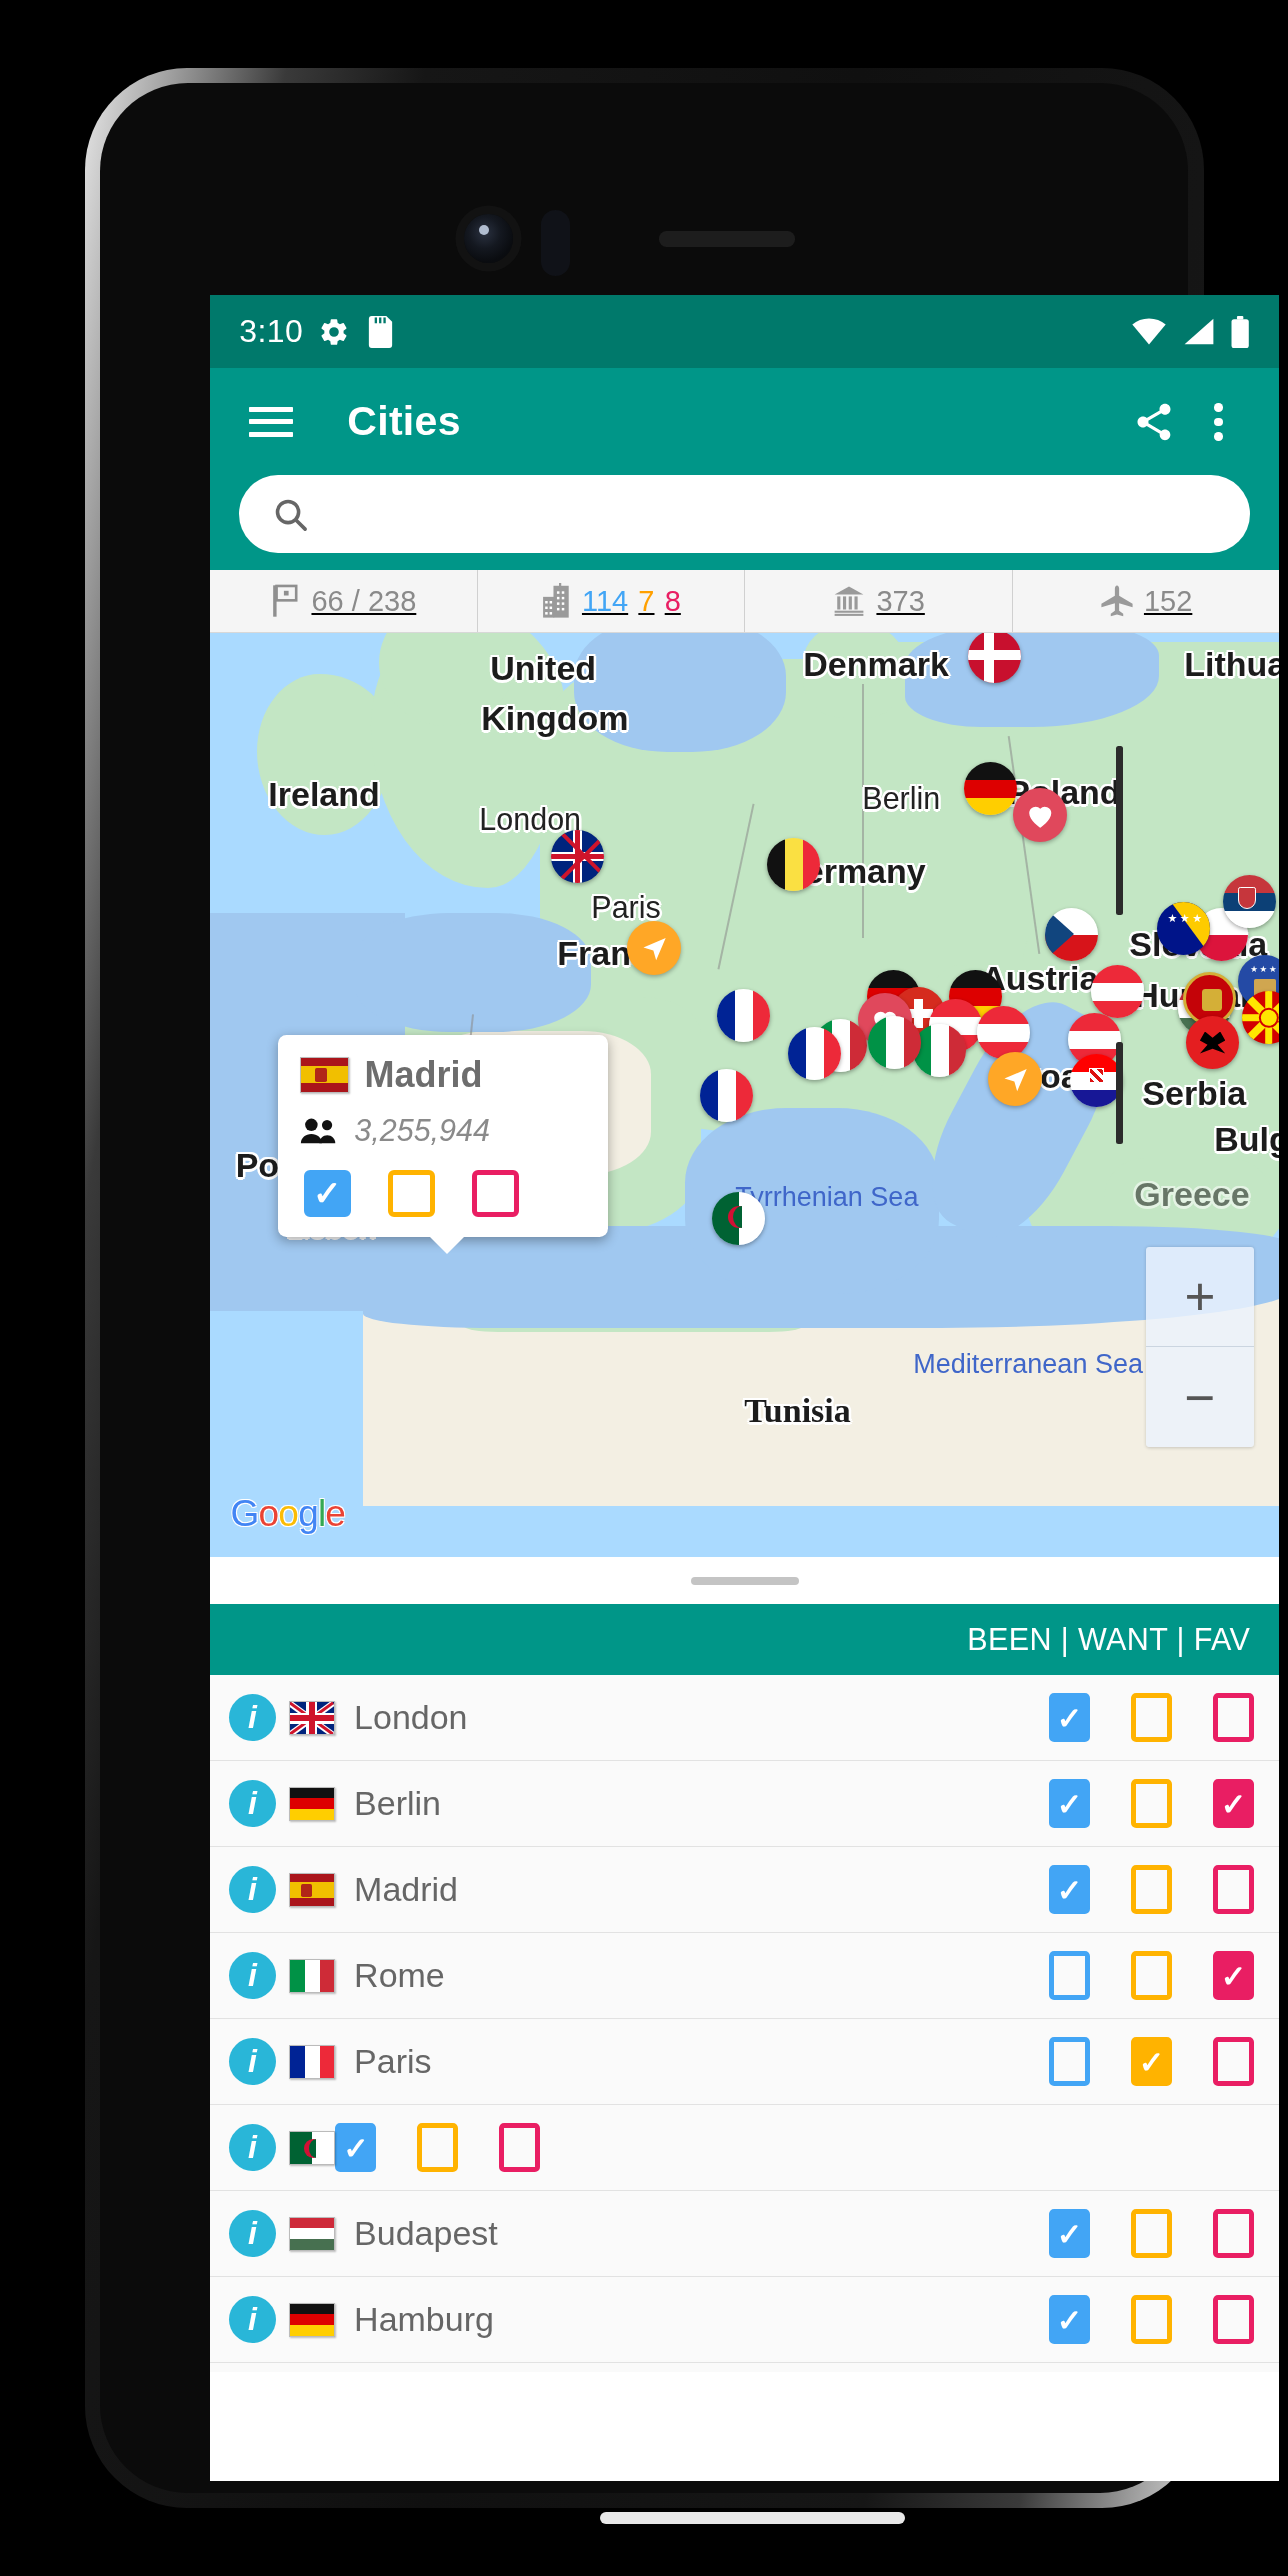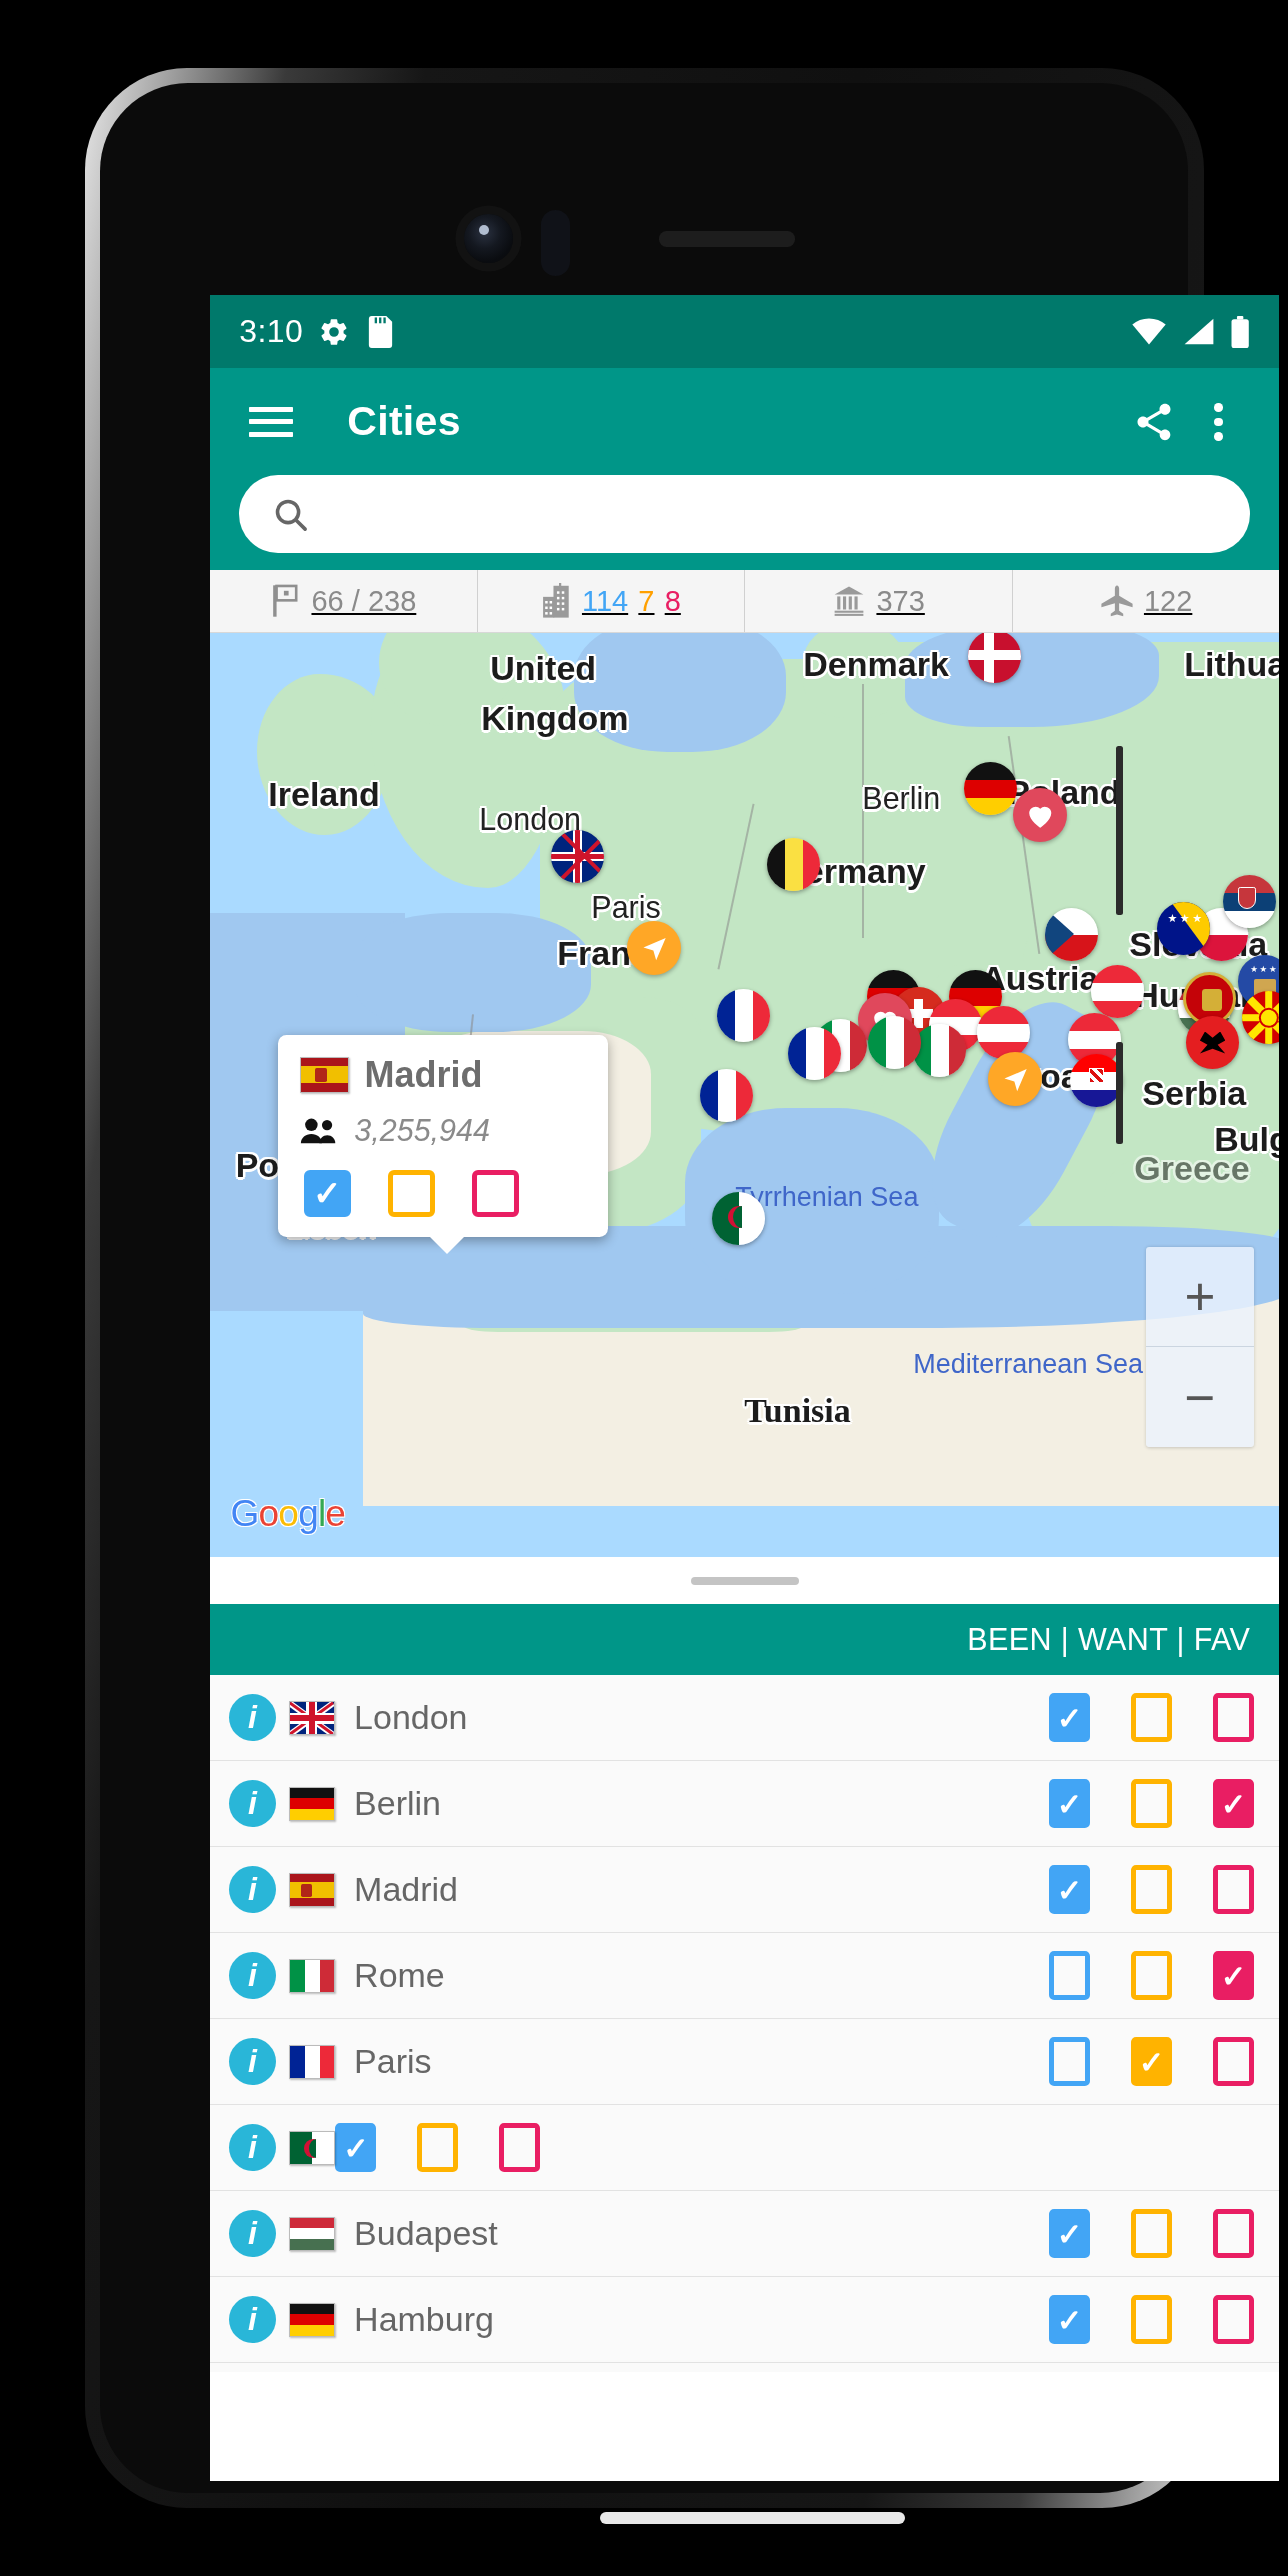--- a/index.html
+++ b/index.html
@@ -395,21 +395,21 @@
             <rect x="17.2" y="8.5" width="2.4" height="10" fill="#9a9a9a"></rect>
             <rect x="2" y="19.4" width="22" height="1.6" fill="#9a9a9a"></rect>
             <rect x="2" y="21.8" width="22" height="1.6" fill="#9a9a9a"></rect>
           </svg>
           <span class="stat-text">373</span>
         </div>
         <div class="stat-cell">
           <svg width="34" height="34" viewBox="0 0 24 24" fill="#9a9a9a">
             <path d="M12 1c-.9 0-1.5 1-1.5 2.2v5.1L1 14v2.4l9.5-2.8v5.2L7.6 21v1.8L12 21.6l4.4 1.2V21l-2.9-2.2v-5.2l9.5 2.8V14l-9.5-5.7V3.2C13.5 2 12.9 1 12 1z"></path>
           </svg>
-          <span class="stat-text">122</span>
+          <span class="stat-text">152</span>
         </div>
       </div>
 
       <div id="map">
 
         <div class="landmass" style="left:47px; top:41px; width:136px; height:161px; border-radius:46% 54% 50% 50%/48% 42% 58% 52%;"></div>
 
         <div class="landmass" style="left:161px; top:-25.4px; width:195px; height:280px; border-radius:48% 52% 40% 60%/42% 38% 62% 58%;"></div>
         <div class="landmass" style="left:169px; top:-34px; width:136px; height:127px; border-radius:50%;"></div>
 
@@ -452,21 +452,21 @@
         <div class="map-label label-country" style="left:974px; top:12px;">Lithuania</div>
         <div class="map-label label-country" style="left:797px; top:140px;">Poland</div>
         <div class="map-label label-country" style="left:568px; top:219px;">Germany</div>
         <div class="map-label label-country" style="left:919px; top:292px;">Slovakia</div>
         <div class="map-label label-country" style="left:924px; top:343px;">Hungary</div>
         <div class="map-label label-country" style="left:771px; top:326px;">Austria</div>
         <div class="map-label label-country" style="left:792px; top:424px;">Croatia</div>
 
         <div class="map-label label-country" style="left:932px; top:441px;">Serbia</div>
         <div class="map-label label-country" style="left:1004px; top:487px;">Bulgaria</div>
-        <div class="map-label label-country" style="left:924px; top:516px; opacity:.55;">Greece</div>
+        <div class="map-label label-country" style="left:924px; top:542px; opacity:.55;">Greece</div>
         <div class="map-label label-country" style="left:25.4px; top:513px;">Portugal</div>
         <div class="map-label label-country" style="left:534px; top:759px;font-family:Liberation Serif, serif;">Tunisia</div>
         <div class="map-label label-country" style="left:347px; top:301px;">France</div>
 
         <div class="map-label label-city" style="left:269px; top:169px;">London</div>
         <div class="map-label label-city" style="left:381px; top:257px;">Paris</div>
         <div class="map-label label-city" style="left:652px; top:148px;">Berlin</div>
         <div class="map-label label-city" style="left:716px; top:366px;">Rome</div>
         <div class="map-label label-city" style="left:76px; top:576px;">Lisbon</div>
 

